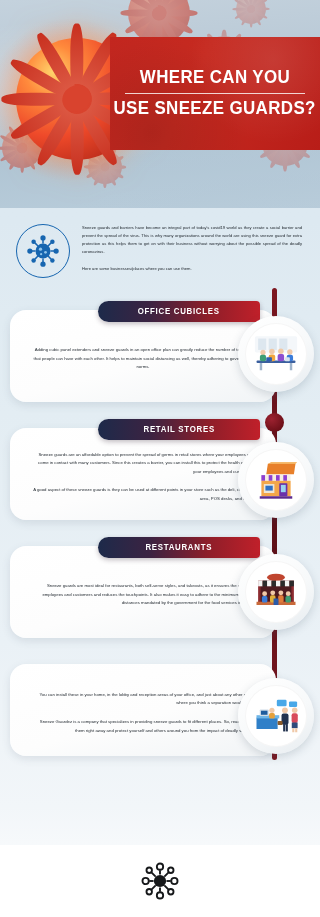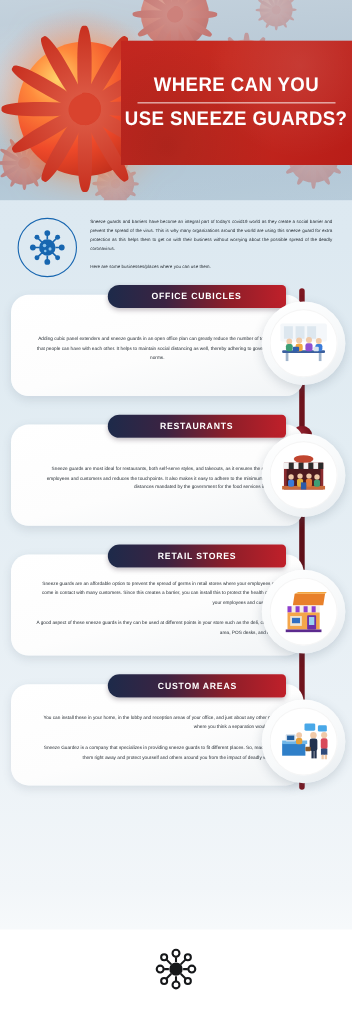--- a/index.html
+++ b/index.html
@@ -23,21 +23,21 @@
         #eaf1f6 70%,
         #f2f6f9 88%,
         #ffffff 100%);
     overflow: hidden;
   }
 
   
   .hero {
     position: relative;
     width: 320px;
-    height: 182px;
+    height: 208px;
     background:
       radial-gradient(circle at 22% 48%, rgba(255,170,60,.55) 0%, rgba(255,90,50,.30) 12%, rgba(0,0,0,0) 30%),
       linear-gradient(175deg, #c4d2dd 0%, #b9c9d6 35%, #aec3d2 60%, #b9cddb 100%);
     overflow: hidden;
   }
   .hero-haze {
     position: absolute; inset: 0;
     background:
       radial-gradient(ellipse at 18% 45%, rgba(255,255,255,.35) 0%, rgba(255,255,255,0) 45%),
       radial-gradient(ellipse at 80% 80%, rgba(180,200,215,.5) 0%, rgba(180,200,215,0) 55%);
@@ -162,21 +162,21 @@
     position: absolute;
     left: 265px;
     width: 19px; height: 19px;
     border-radius: 50%;
     background: radial-gradient(circle at 35% 32%, #9d2230 0%, #6e1019 70%, #4d0b12 100%);
     z-index: 2;
   }
 
   .section {
     position: relative;
-    margin: 0 0 26px 0;
+    margin: 16px 0 26px 0;
     z-index: 3;
   }
   .section:last-child { margin-bottom: 4px; }
 
   .card {
     position: relative;
     margin-left: 10px;
     margin-right: 44px;
     min-height: 92px;
     background: linear-gradient(165deg, #ffffff 0%, #fdfdfd 55%, #f1f4f6 100%);
@@ -463,20 +463,51 @@
             <rect x="20" y="36" width="7" height="5" rx="1" fill="#2f5fb0"></rect>
             <rect x="43" y="36" width="6" height="5" rx="1" fill="#d8e3ee"></rect>
           </svg>
         </div>
       </div>
     </div>
 
     <div class="section">
       <div class="card align-right">
         <div class="badge">
+          <span class="badge-label">RETAIL STORES</span>
+        </div>
+        <p class="card-p">Sneeze guards are an affordable option to prevent the spread of germs in retail stores where your employees can come in contact with many customers. Since this creates a barrier, you can install this to protect the health of both your employees and customers.</p>
+        <p class="card-p">A good aspect of these sneeze guards is they can be used at different points in your store such as the deli, checkout area, POS desks, and more.</p>
+      </div>
+      <div class="medallion" style="top:14px">
+        <div class="medallion-inner">
+          <svg viewBox="0 0 64 64" aria-hidden="true">
+            <path d="M22 12 L56 12 L54 25 L20 25 Z" fill="#e8802a"></path>
+            <path d="M22 12 L26 10 L58 10 L56 12 Z" fill="#f2a53f"></path>
+            <rect x="14" y="26" width="36" height="7" fill="#f6efe3"></rect>
+            <g>
+              <rect x="14" y="26" width="4.5" height="7" fill="#8e3fd0"></rect>
+              <rect x="23" y="26" width="4.5" height="7" fill="#8e3fd0"></rect>
+              <rect x="32" y="26" width="4.5" height="7" fill="#8e3fd0"></rect>
+              <rect x="41" y="26" width="4.5" height="7" fill="#8e3fd0"></rect>
+            </g>
+            <rect x="14" y="33" width="36" height="19" fill="#f4a64a"></rect>
+            <rect x="17" y="37" width="13" height="11" fill="#efe6d6"></rect>
+            <rect x="19" y="39" width="9" height="6" fill="#2f6fc4"></rect>
+            <rect x="36" y="36" width="10" height="16" rx="1" fill="#6b2fa8"></rect>
+            <rect x="38" y="38" width="6" height="9" fill="#9ad2f0"></rect>
+            <rect x="12" y="52" width="40" height="3" fill="#5c2a8e"></rect>
+          </svg>
+        </div>
+      </div>
+    </div>
+
+    <div class="section">
+      <div class="card align-right">
+        <div class="badge">
           <span class="badge-label">RESTAURANTS</span>
         </div>
         <p class="card-p">Sneeze guards are most ideal for restaurants, both self-serve styles, and takeouts, as it ensures the safety of employees and customers and reduces the touchpoints. It also makes it easy to adhere to the minimum six-feet distances mandated by the government for the food services industry.</p>
       </div>
       <div class="medallion" style="top:8px">
         <div class="medallion-inner">
           <svg viewBox="0 0 64 64" aria-hidden="true">
             <rect x="10" y="18" width="44" height="30" fill="#8c2c30"></rect>
             <rect x="13" y="24" width="38" height="20" fill="#4d1a1f"></rect>
             <ellipse cx="32" cy="14" rx="11" ry="4.4" fill="#c0452f"></ellipse>
@@ -502,54 +533,20 @@
               <rect x="43.6" y="37" width="6.8" height="8" rx="2" fill="#3e9e74"></rect>
             </g>
             <rect x="29" y="40" width="6" height="8" fill="#2a5aa8"></rect>
           </svg>
         </div>
       </div>
     </div>
 
     <div class="section">
       <div class="card align-right">
-        <div class="badge">
-          <span class="badge-label">RETAIL STORES</span>
-        </div>
-        <p class="card-p">Sneeze guards are an affordable option to prevent the spread of germs in retail stores where your employees can come in contact with many customers. Since this creates a barrier, you can install this to protect the health of both your employees and customers.</p>
-        <p class="card-p">A good aspect of these sneeze guards is they can be used at different points in your store such as the deli, checkout area, POS desks, and more.</p>
-      </div>
-      <div class="medallion" style="top:14px">
-        <div class="medallion-inner">
-          <svg viewBox="0 0 64 64" aria-hidden="true">
-            <path d="M22 12 L56 12 L54 25 L20 25 Z" fill="#e8802a"></path>
-            <path d="M22 12 L26 10 L58 10 L56 12 Z" fill="#f2a53f"></path>
-            <rect x="14" y="26" width="36" height="7" fill="#f6efe3"></rect>
-            <g>
-              <rect x="14" y="26" width="4.5" height="7" fill="#8e3fd0"></rect>
-              <rect x="23" y="26" width="4.5" height="7" fill="#8e3fd0"></rect>
-              <rect x="32" y="26" width="4.5" height="7" fill="#8e3fd0"></rect>
-              <rect x="41" y="26" width="4.5" height="7" fill="#8e3fd0"></rect>
-            </g>
-            <rect x="14" y="33" width="36" height="19" fill="#f4a64a"></rect>
-            <rect x="17" y="37" width="13" height="11" fill="#efe6d6"></rect>
-            <rect x="19" y="39" width="9" height="6" fill="#2f6fc4"></rect>
-            <rect x="36" y="36" width="10" height="16" rx="1" fill="#6b2fa8"></rect>
-            <rect x="38" y="38" width="6" height="9" fill="#9ad2f0"></rect>
-            <rect x="12" y="52" width="40" height="3" fill="#5c2a8e"></rect>
-          </svg>
-        </div>
-      </div>
-    </div>
-
-    <div class="section">
-      <div class="card align-right">
-        <div class="badge">
-          <span class="badge-label">CUSTOM AREAS</span>
-        </div>
         <p class="card-p">You can install these in your home, in the lobby and reception areas of your office, and just about any other place where you think a separation would help.</p>
         <p class="card-p">Sneeze Guardez is a company that specializes in providing sneeze guards to fit different places. So, reach out to them right away and protect yourself and others around you from the impact of deadly viruses.</p>
       </div>
       <div class="medallion" style="top:14px">
         <div class="medallion-inner">
           <svg viewBox="0 0 64 64" aria-hidden="true">
             <rect x="33" y="12" width="12" height="8" rx="1.5" fill="#49a8e8"></rect>
             <rect x="48" y="14" width="10" height="7" rx="1.5" fill="#49a8e8"></rect>
             <rect x="8" y="34" width="26" height="14" fill="#2f7fc8"></rect>
             <rect x="8" y="31" width="28" height="4" fill="#6fb6e8"></rect>

